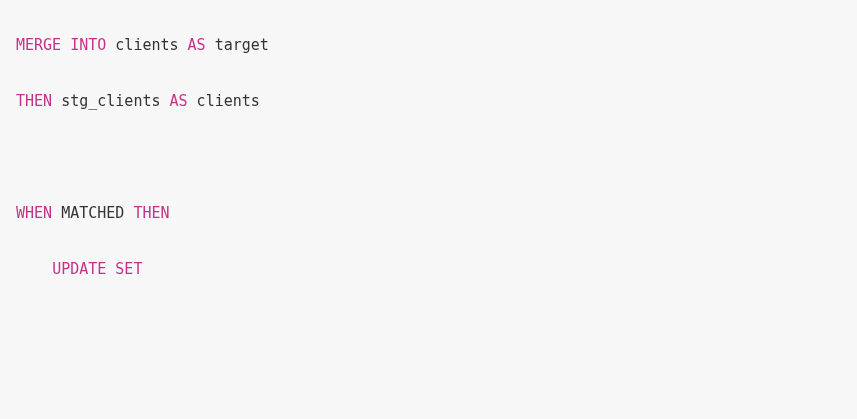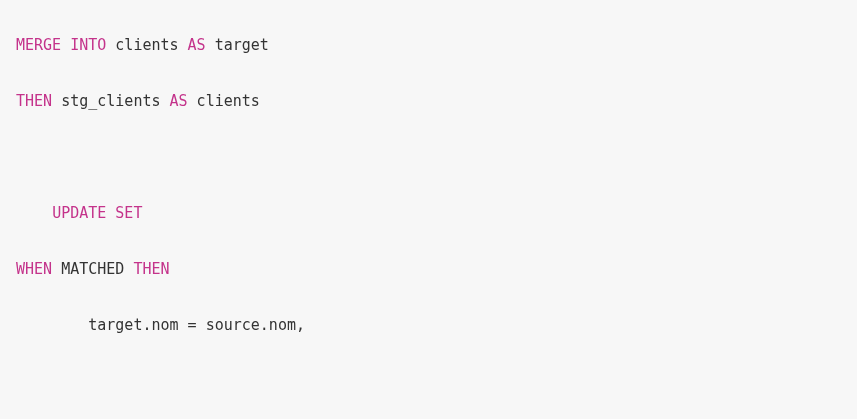--- a/index.html
+++ b/index.html
@@ -47,23 +47,23 @@
     color: #333333;
   }
 </style>
 </head>
 <body>
 
 <div id="code-surface">
   <pre class="code-block"><code id="code-lines"><span class="code-line"><span class="tok tok-kw">MERGE</span><span class="tok tok-plain"> </span><span class="tok tok-kw">INTO</span><span class="tok tok-plain"> clients </span><span class="tok tok-kw">AS</span><span class="tok tok-plain"> target</span></span>
 <span class="code-line"><span class="tok tok-kw">THEN</span><span class="tok tok-plain"> stg_clients </span><span class="tok tok-kw">AS</span><span class="tok tok-plain"> clients</span></span>
 <span class="code-line blank"></span>
+<span class="code-line"><span class="tok tok-kw">WHEN</span><span class="tok tok-plain"> MATCHED </span><span class="tok tok-kw">THEN</span></span>
 <span class="code-line"><span class="tok tok-plain">    </span><span class="tok tok-kw">UPDATE</span><span class="tok tok-plain"> </span><span class="tok tok-kw">SET</span></span>
-<span class="code-line"><span class="tok tok-kw">WHEN</span><span class="tok tok-plain"> MATCHED </span><span class="tok tok-kw">THEN</span></span>
-<span class="code-line"><span class="tok tok-plain">        </span><span class="tok tok-plain">target.nom = source.nom,</span></span>
+<span class="code-line"><span class="tok tok-plain">        </span></span>
 
 
 
 
 
 
 
 </code></pre>
 </div>
 

